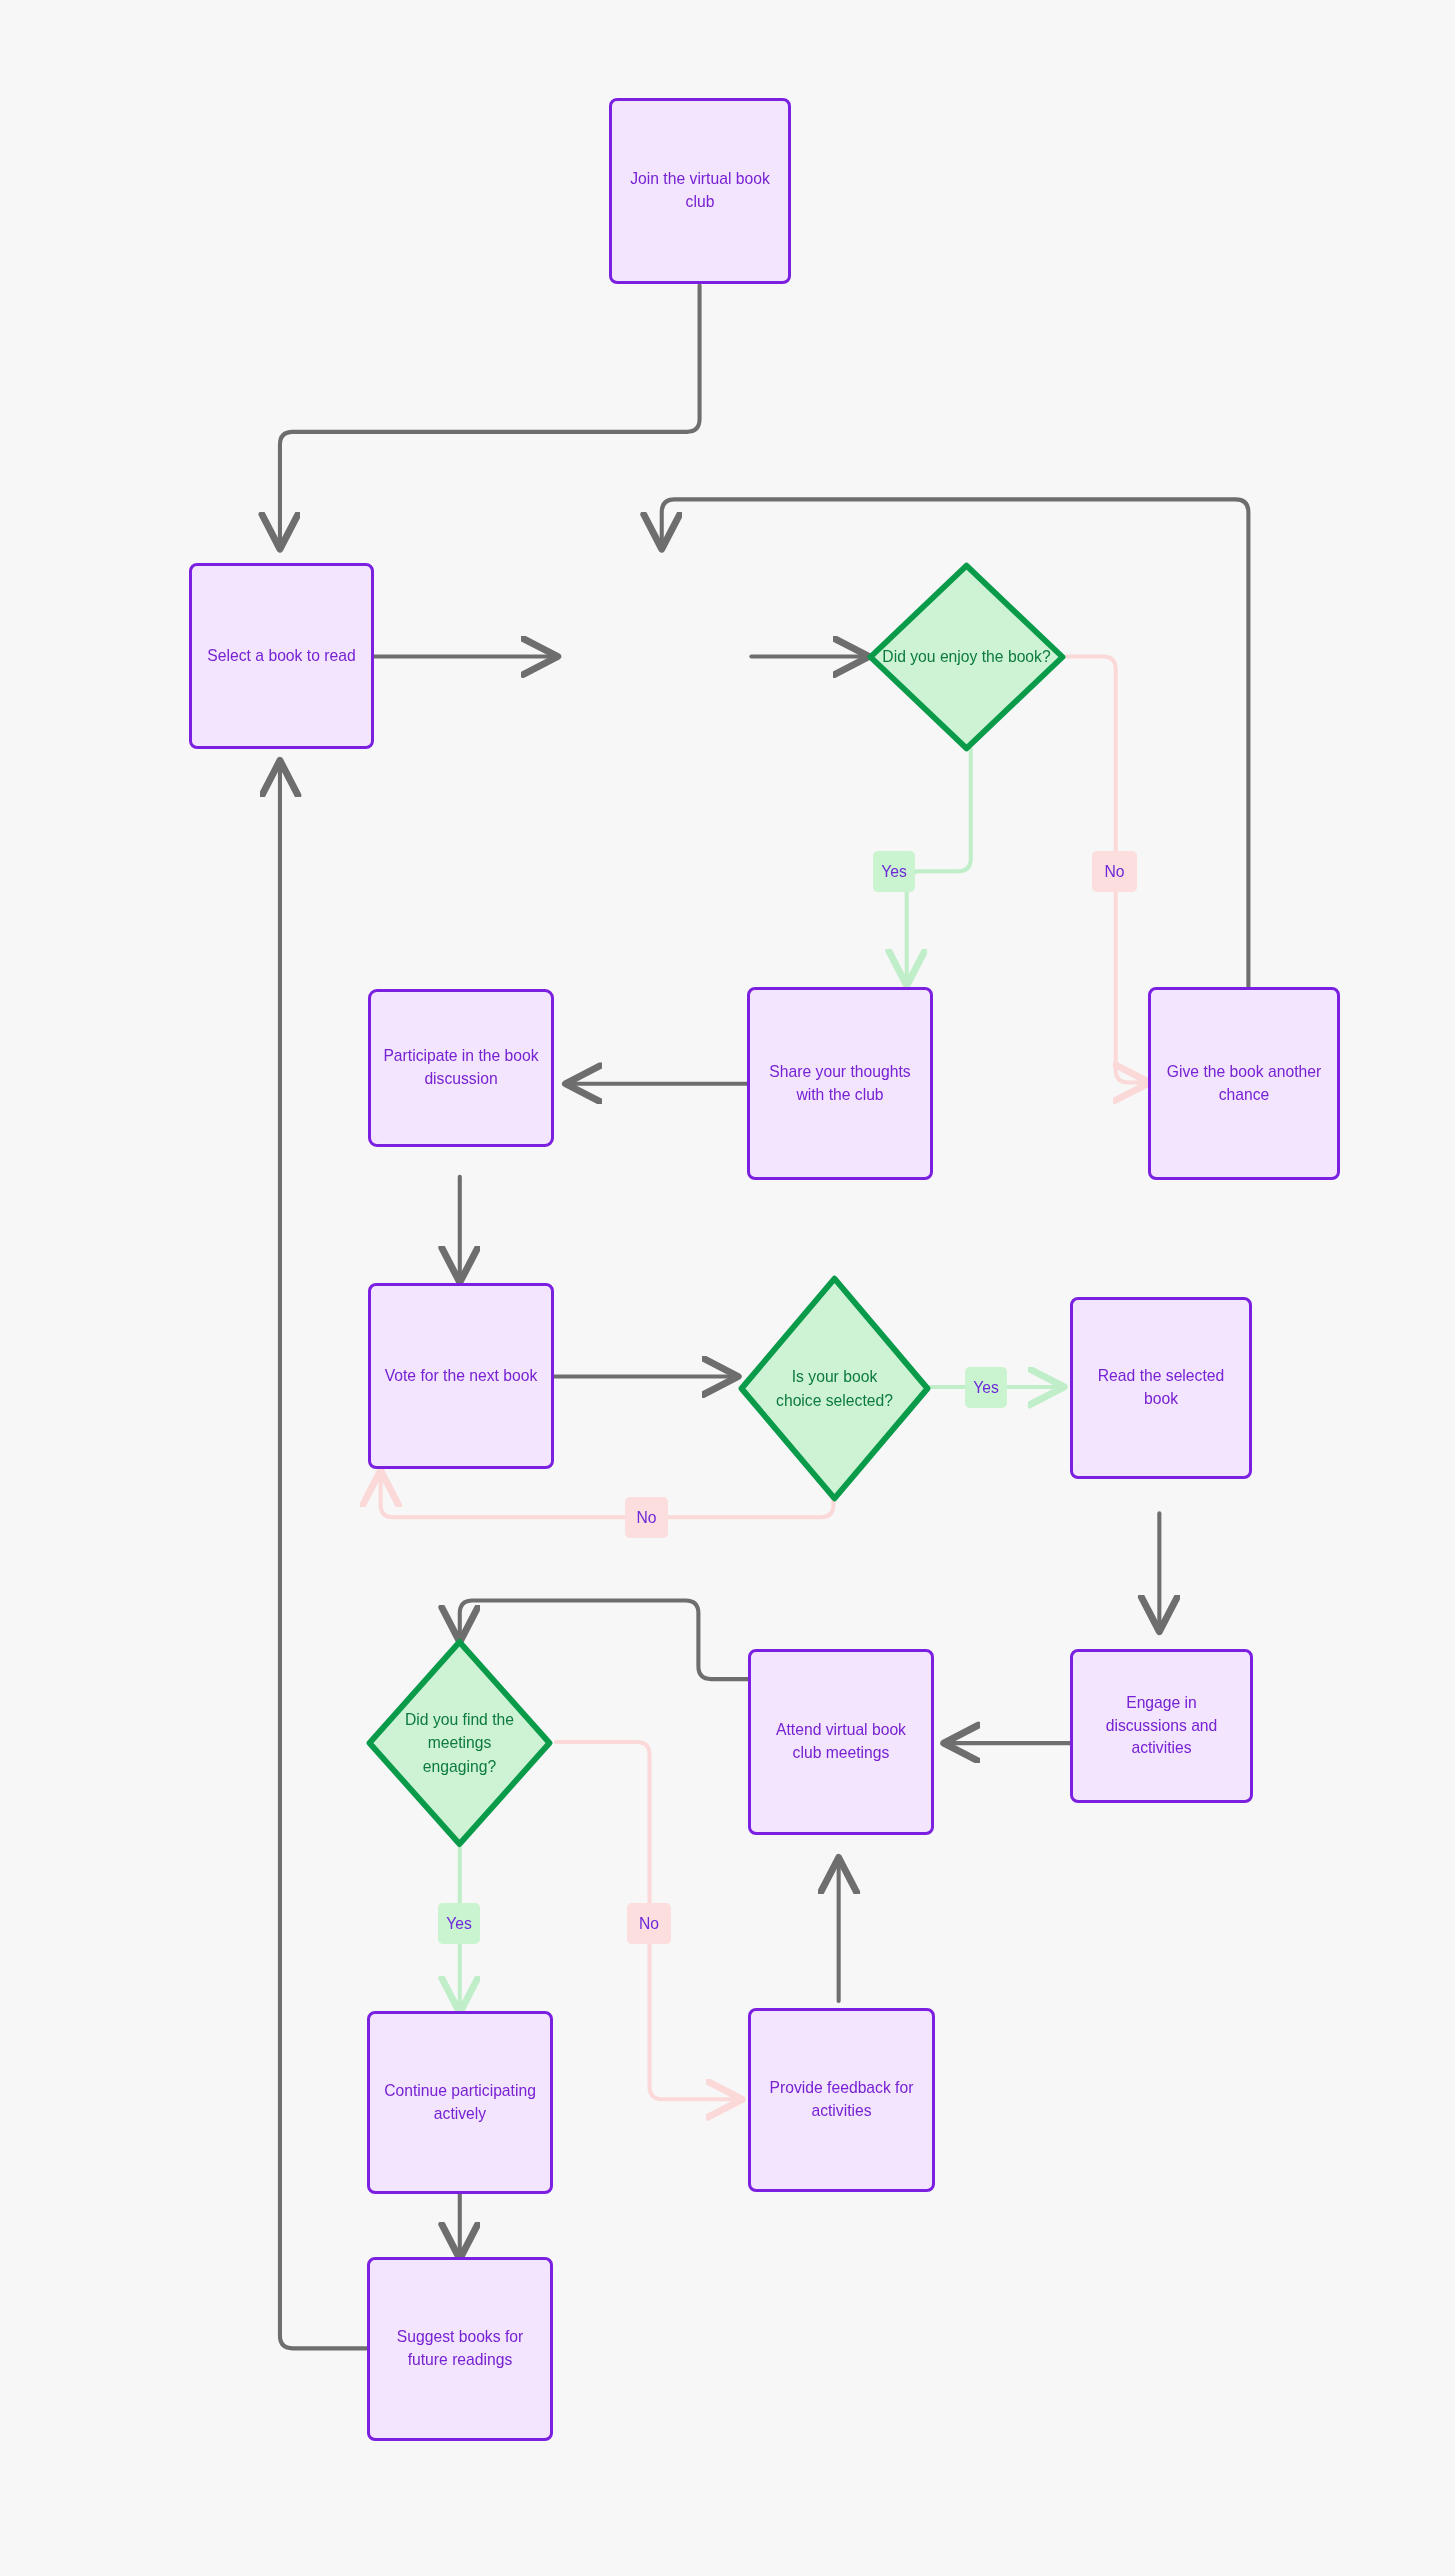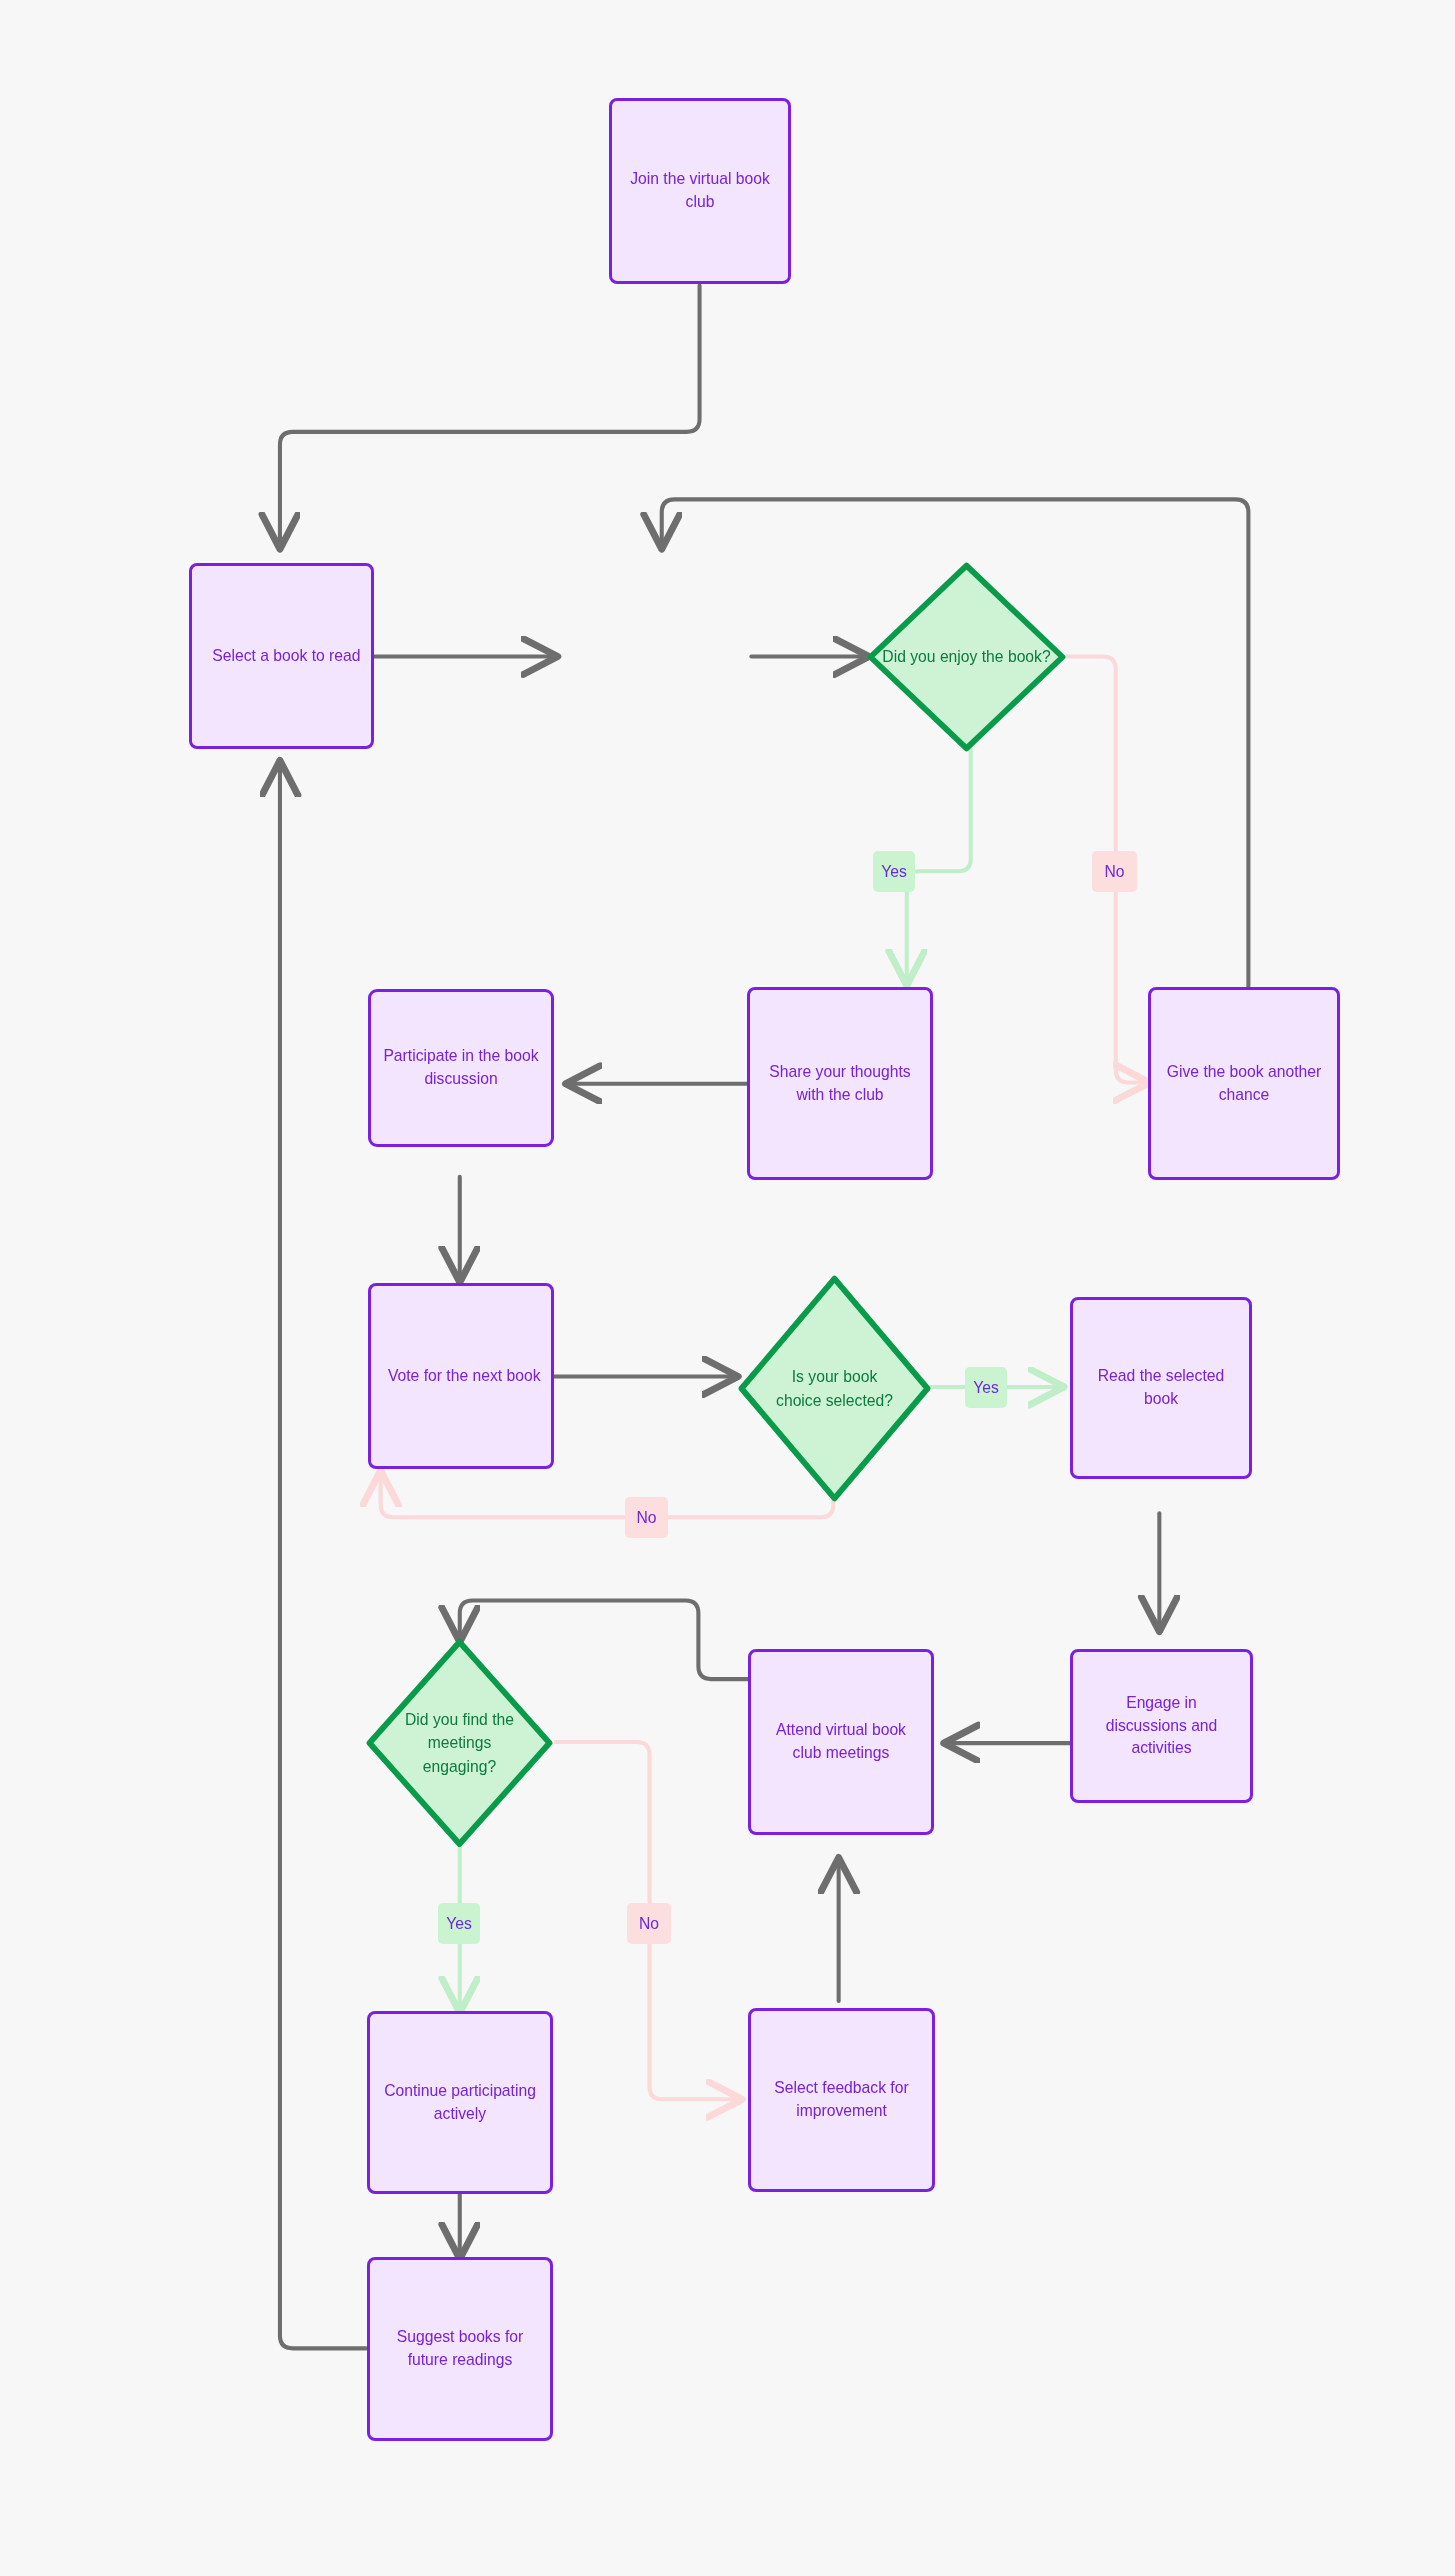--- a/index.html
+++ b/index.html
@@ -29,21 +29,20 @@
     text-align:center;
     line-height:1.45;
   }
   .proc{
     background:#f3e5fd;
     border:3.5px solid #7b1fe0;
     border-radius:8.1px;
     color:#7722d3;
     font-size:15.7px;
     padding:0 10.5px;
-    justify-content:flex-end;
   }
   .diamond-wrap{
     position:absolute;
   }
   .diamond-wrap svg{
     position:absolute;
     left:0; top:0;
     overflow:visible;
   }
   .diamond-label{
@@ -196,21 +195,21 @@
     <div class="diamond-label" style="padding:0 30px;">
       <span>Did you find the meetings engaging?</span>
     </div>
   </div>
 
   <div class="node proc" style="left:367px; top:2011px; width:186px; height:183px;">
     <span>Continue participating actively</span>
   </div>
 
   <div class="node proc" style="left:748px; top:2008px; width:187px; height:184px;">
-    <span>Select feedback for improvement</span>
+    <span>Provide feedback for activities</span>
   </div>
 
   <div class="node proc" style="left:367px; top:2257px; width:186px; height:184px;">
     <span>Suggest books for future readings</span>
   </div>
 
   <div class="edge-label yes" style="left:873px; top:851px; width:42px; height:41px;">
     <span>Yes</span>
   </div>
 

